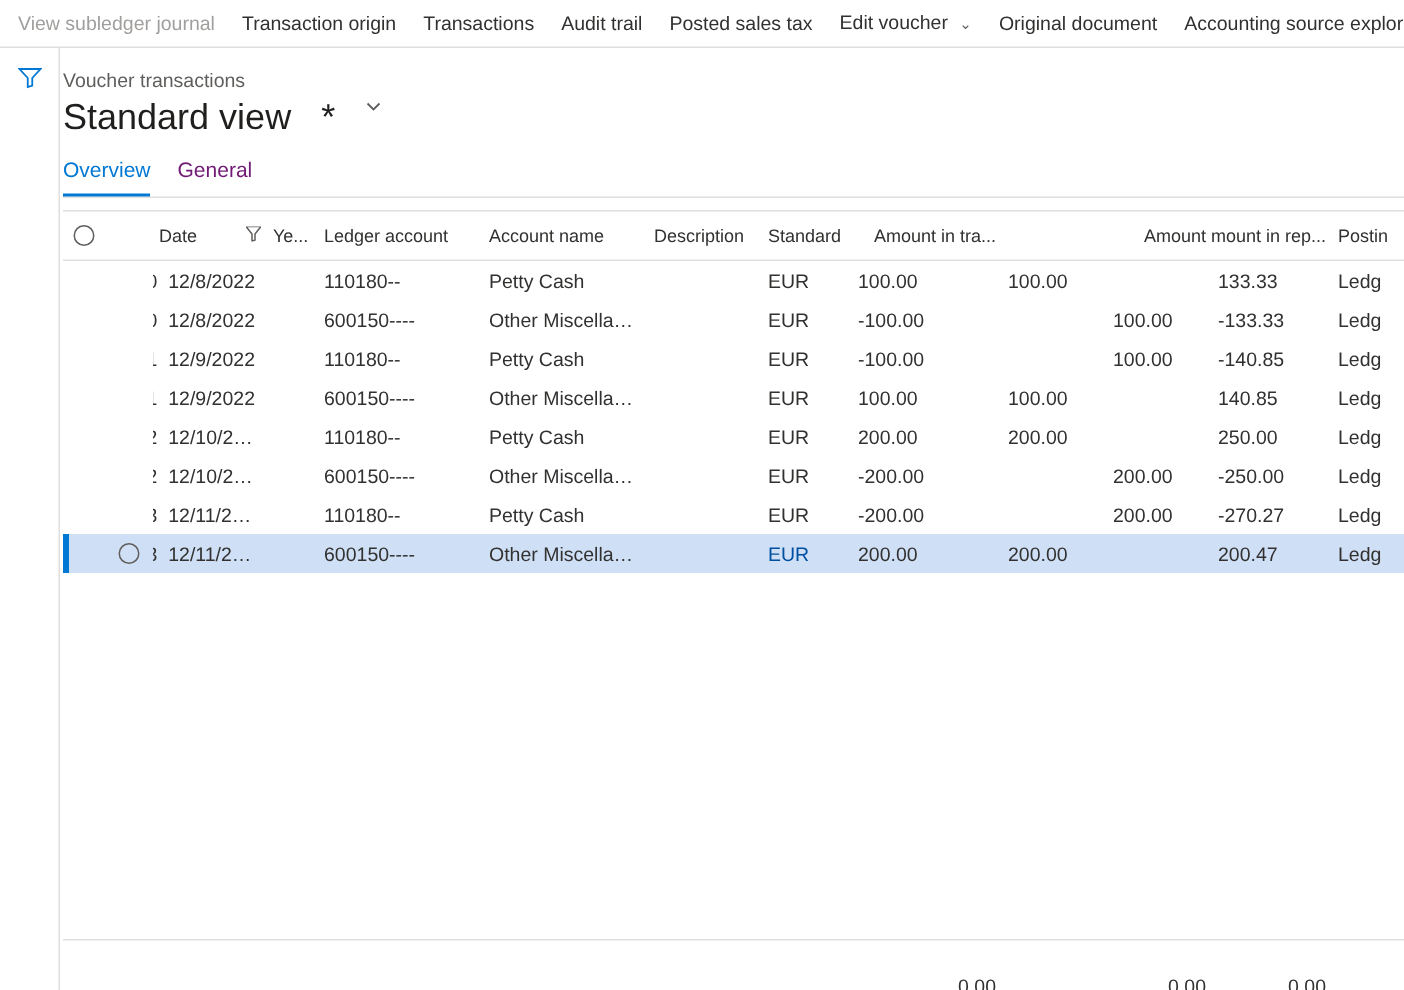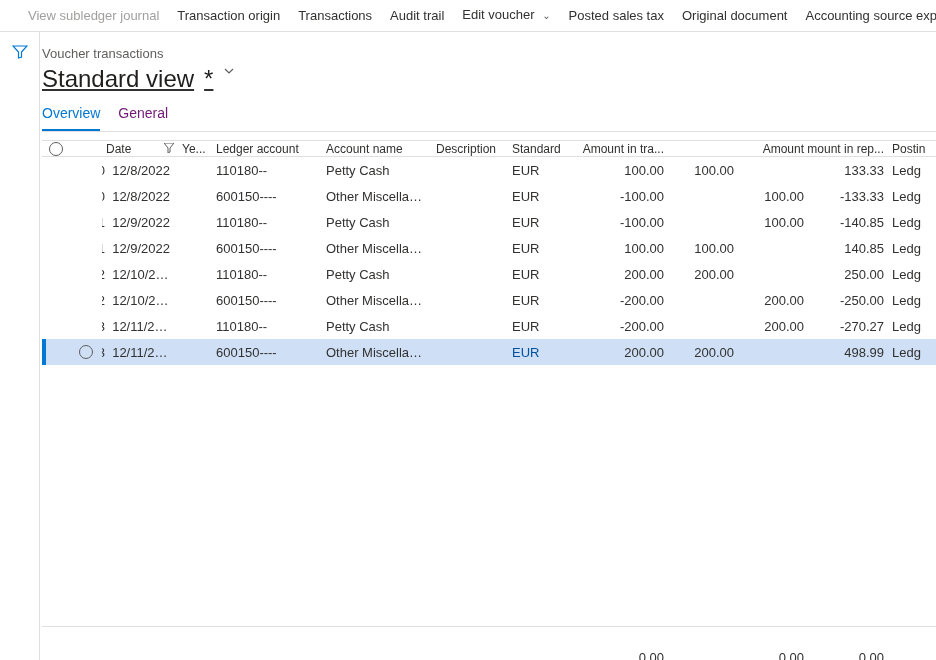--- a/index.html
+++ b/index.html
@@ -4,60 +4,60 @@
 <style>
   * { box-sizing: border-box; margin: 0; padding: 0; }
   html, body {
     width: 936px; height: 660px;
     font-family: "Segoe UI", Tahoma, sans-serif;
     font-size: 13px; color: #323130; background: #fff;
     overflow: hidden;
   }
   .top-menu {
     height: 32px; display: flex; align-items: center;
-    padding: 0 28px; border-bottom: 1px solid #e1dfdd;
+    padding: 0 12px; border-bottom: 1px solid #e1dfdd;
     gap: 18px; font-size: 13px; color: #323130; white-space: nowrap;
   }
   .top-menu .menu-item { cursor: pointer; color: #323130; line-height: 32px; }
   .top-menu .menu-item.disabled { color: #a19f9d; cursor: default; }
   .dropdown-arrow { font-size: 10px; margin-left: 4px; color: #605e5c; }
   .body-area { display: flex; height: calc(100% - 32px); }
   .left-rail {
     width: 40px; border-right: 1px solid #e1dfdd;
     display: flex; flex-direction: column; align-items: center;
     padding-top: 12px;
   }
   .left-rail svg { width: 16px; height: 16px; }
   .content { flex: 1; padding: 14px 0 0 0; display: flex; flex-direction: column; overflow: hidden; }
   .breadcrumb { font-size: 13px; color: #605e5c; padding: 0 0 4px 0; }
-  .page-title-row { display: flex; align-items: flex-start; gap: 10px; text-decoration: underline; }
+  .page-title-row { display: flex; align-items: flex-start; gap: 20px; }
   .page-title { font-size: 24px; font-weight: 300; color: #201f1e; }
   .dirty { font-size: 24px; color: #201f1e; font-weight: 300; }
   .chevron { color: #605e5c; cursor: pointer; }
   .tabs { display: flex; gap: 18px; margin-top: 12px; border-bottom: 1px solid #e1dfdd; }
   .tab { font-size: 14px; padding-bottom: 8px; color: #701a75; cursor: pointer; }
   .tab.active { color: #0078d4; border-bottom: 2px solid #0078d4; font-weight: 400; }
   .grid-wrap { flex: 1; overflow: hidden; display: flex; flex-direction: column; margin-top: 8px; }
   .grid-header, .grid-row, .grid-footer {
     display: grid;
     grid-template-columns: 28px 32px 76px 34px 110px 110px 76px 60px 100px 70px 70px 80px 40px;
     align-items: center;
     font-size: 13px;
   }
   .grid-header {
-    height: 17px; border-bottom: 1px solid #e1dfdd;
+    height: 34px; border-bottom: 1px solid #e1dfdd;
     color: #323130; font-weight: 400; font-size: 12px;
     border-top: 1px solid #e1dfdd;
   }
   .grid-header .hcell { padding: 0 4px; white-space: nowrap; overflow: hidden; text-overflow: ellipsis; display: flex; align-items: center; gap: 4px; }
   .grid-header .hcell.center { justify-content: center; }
   .grid-body { overflow-y: auto; }
   .grid-row { height: 26px; cursor: default; }
   .grid-row .cell { padding: 0 4px; white-space: nowrap; overflow: hidden; text-overflow: ellipsis; }
-  .grid-row .cell.right { text-align: right; }
+  .grid-row .cell.right { }
   .grid-row .cell.center { text-align: center; }
   .grid-row.selected { background: #cfe0f6; }
   .row-select-indicator { width: 4px; height: 100%; }
   .grid-row.selected .row-select-indicator { background: #0078d4; }
   .row-check { width: 14px; height: 14px; border: 1px solid #605e5c; border-radius: 50%; margin: 0 auto; visibility: hidden; }
   .grid-row.selected .row-check, .grid-row:hover .row-check { visibility: visible; }
   .grid-row.selected .cell.link { color: #0050a0; }
   .footer { border-top: 1px solid #e1dfdd; height: 34px; display: flex; align-items: center; margin-top: auto; }
   .footer-grid {
     display: grid;
@@ -72,25 +72,25 @@
   .pad-left { padding-left: 2px; }
 </style>
 </head>
 <body>
 
 <div class="top-menu">
   <span class="menu-item disabled">View subledger journal</span>
   <span class="menu-item">Transaction origin</span>
   <span class="menu-item">Transactions</span>
   <span class="menu-item">Audit trail</span>
+  <span class="menu-item">Posted sales tax</span>
   <span class="menu-item">
     <span>Edit voucher</span>
     <span class="dropdown-arrow">⌄</span>
   </span>
-  <span class="menu-item">Posted sales tax</span>
   <span class="menu-item">Original document</span>
   <span class="menu-item">Accounting source explorer</span>
 
 </div>
 
 <div class="body-area">
   <div class="left-rail">
     <span>
       <svg viewBox="0 0 16 16" fill="none" stroke="#0078d4" stroke-width="1.2">
         <path d="M1 2h14l-5.5 6v5l-3 1v-6z"></path>
@@ -268,21 +268,21 @@
             </div>
             <div class="cell"><span style="color: rgb(50, 49, 48); margin-left: -30px;">0063&nbsp;&nbsp;</span>12/11/2022</div>
             <div class="cell"></div>
             <div class="cell">600150----</div>
             <div class="cell">Other Miscellane...</div>
             <div class="cell"></div>
             <div class="cell link">EUR</div>
             <div class="cell right">200.00</div>
             <div class="cell right">200.00</div>
             <div class="cell right"></div>
-            <div class="cell right">498.99</div>
+            <div class="cell right">200.47</div>
             <div class="cell">Ledg</div>
           </div>
         </div>
 
       <div class="footer">
         <div class="footer-grid">
           <div></div>
             <div></div>
             <div></div>
             <div></div>

